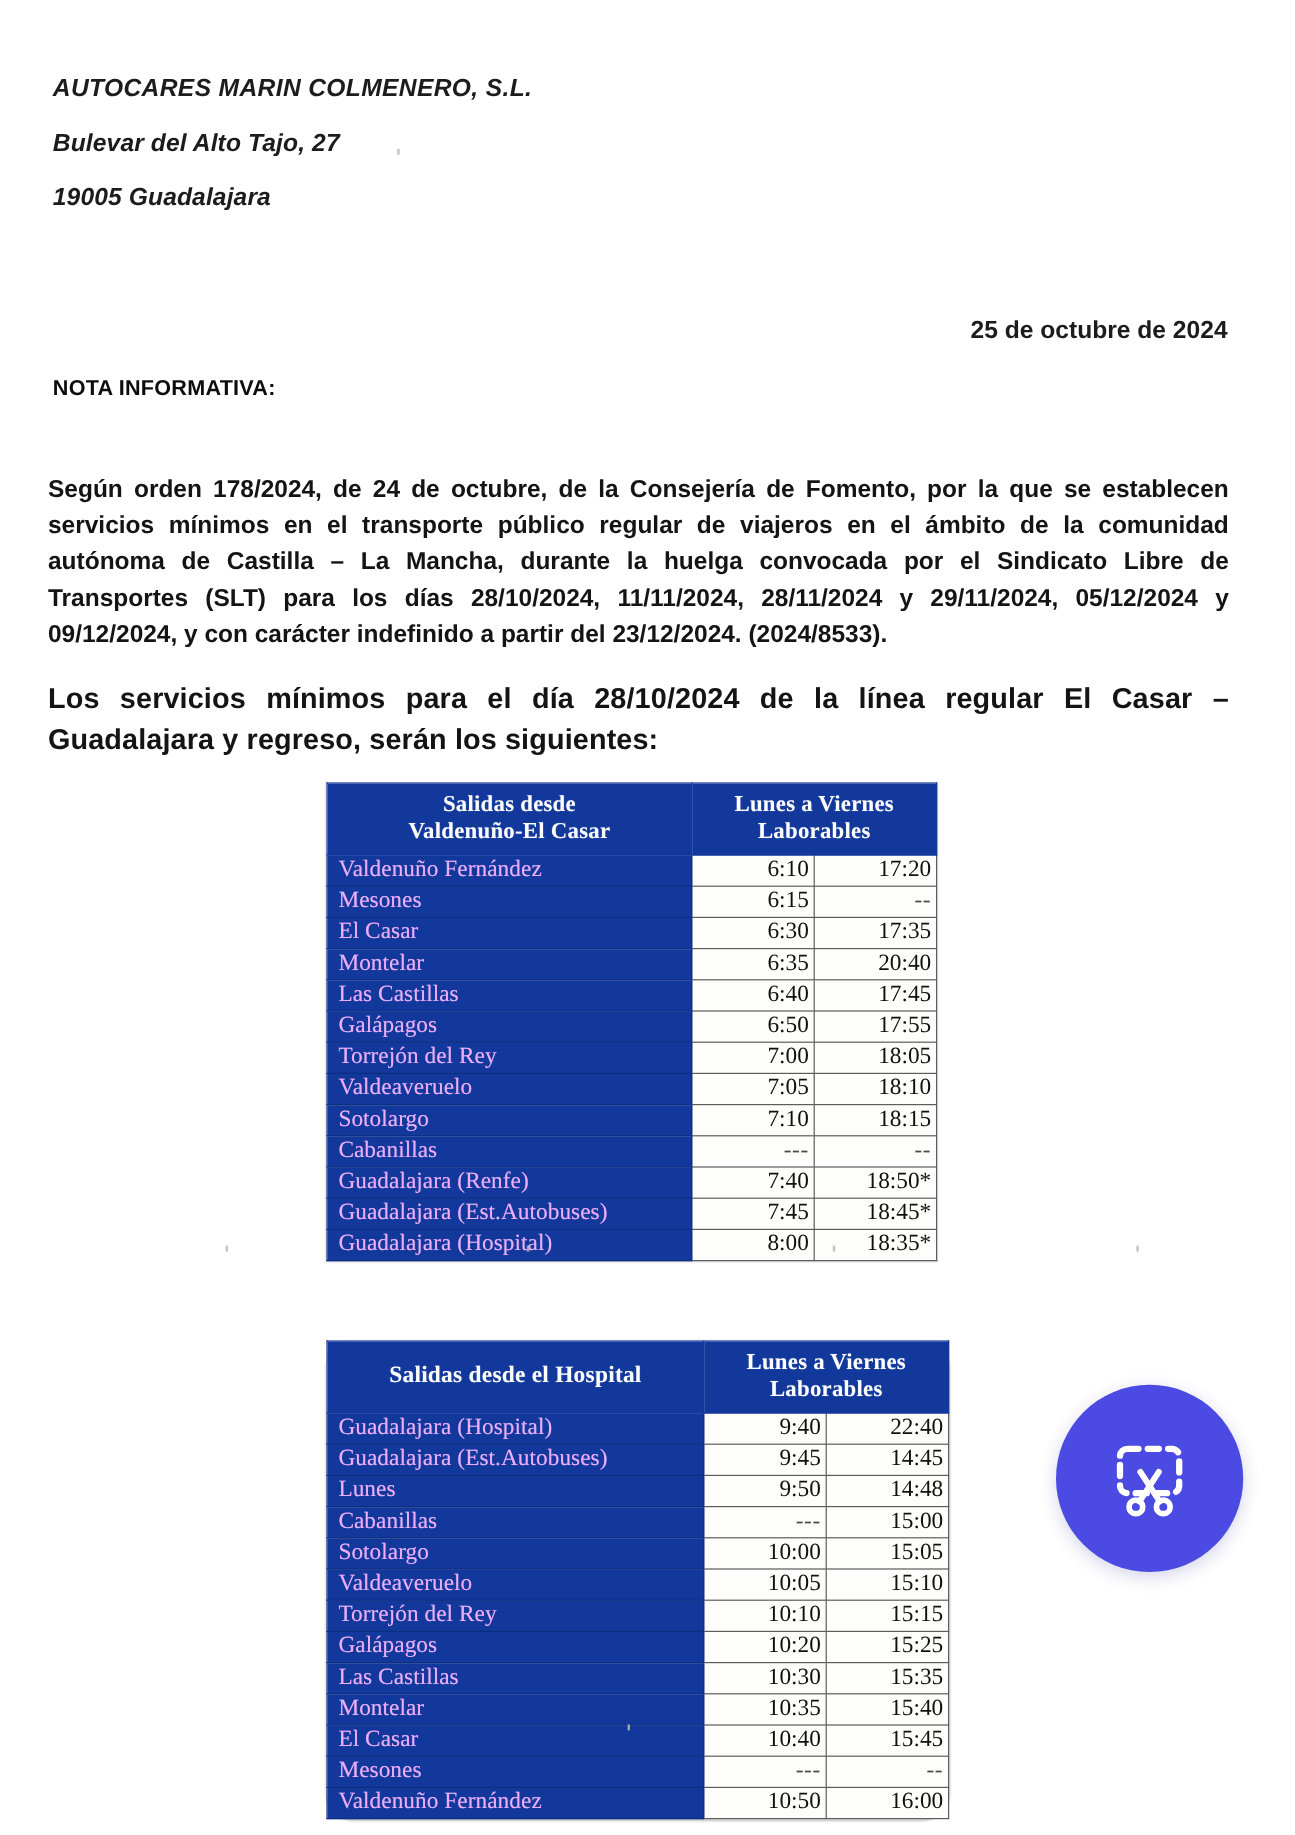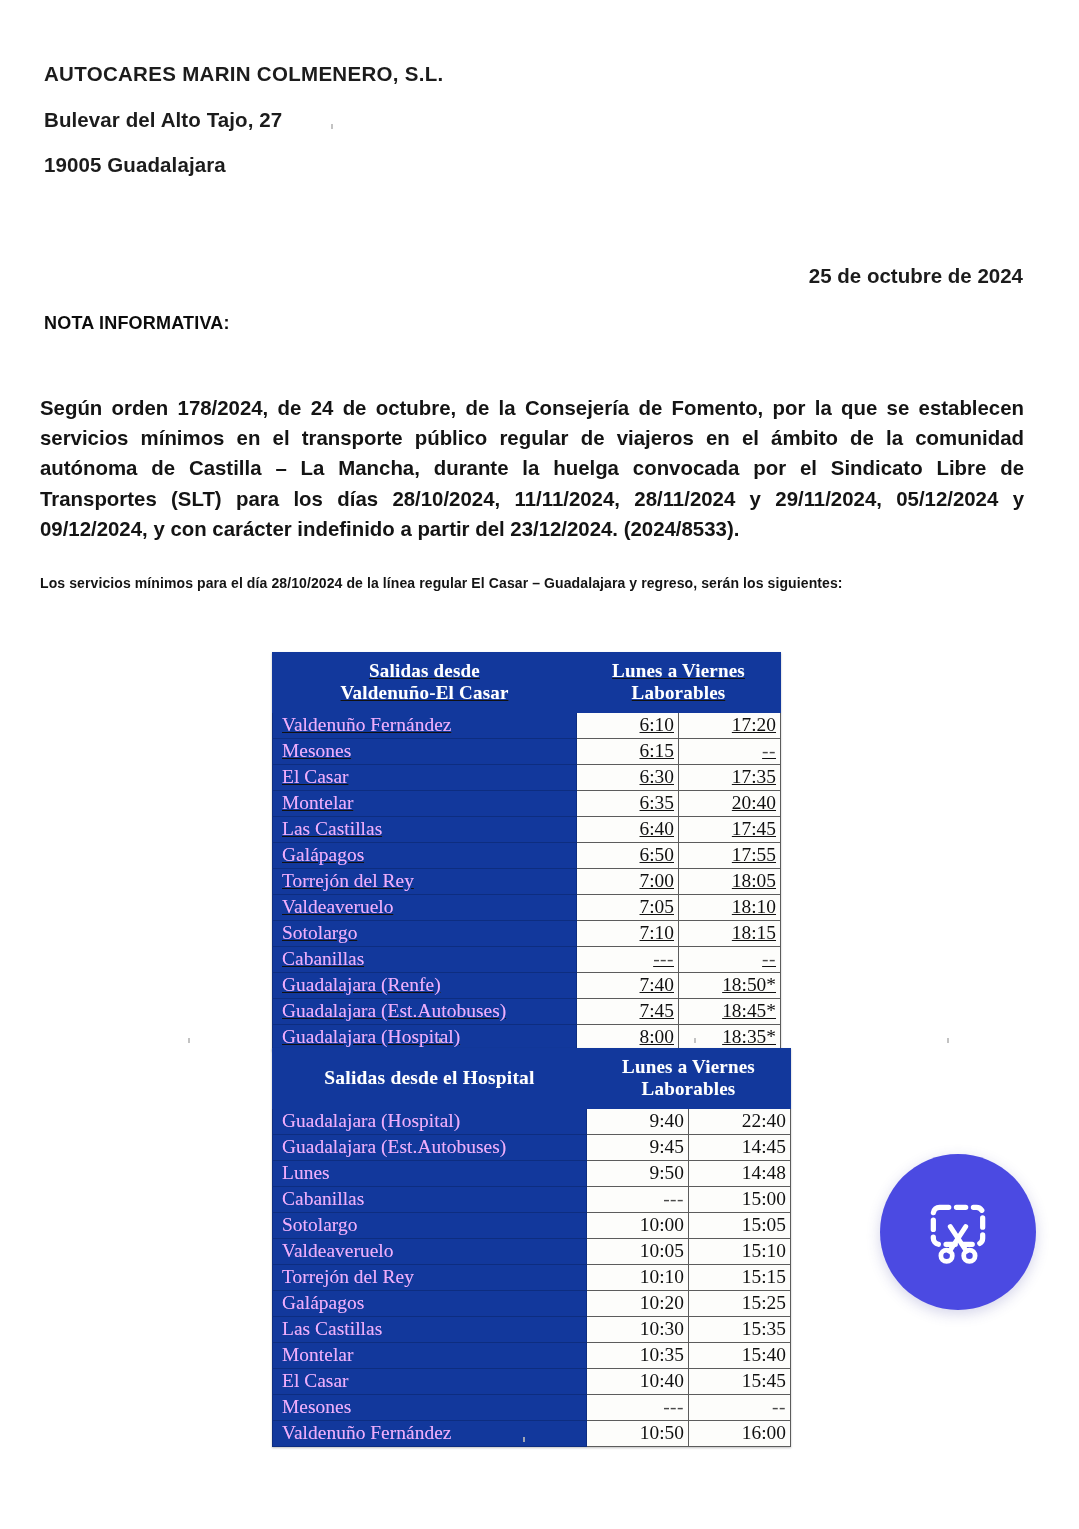--- a/index.html
+++ b/index.html
@@ -18,20 +18,21 @@
     background: #ffffff;
     overflow: hidden;
   }
 
   
   .letterhead {
     position: absolute;
     left: 44px;
     top: 64px;
     width: 760px;
+    font-style: italic;
   }
   .letterhead .lh-line {
     font-size: 20.5px;
     font-weight: 700;
     letter-spacing: 0.1px;
     color: #1c1c1c;
     line-height: 1.0;
     margin-bottom: 25px;
   }
   .letterhead .lh-line:first-child {
@@ -72,35 +73,35 @@
     font-size: 20.4px;
     line-height: 30.2px;
     text-align: justify;
     text-justify: inter-word;
     color: #141414;
     font-weight: 600;
   }
   p.para.bold-stmt {
     margin-top: 22px;
     font-weight: 800;
-    font-size: 14px;
+    font-size: 24px;
     line-height: 34px;
     letter-spacing: 0.1px;
   }
 
   
   .sched-table {
     position: absolute;
     border-collapse: collapse;
     table-layout: fixed;
     font-family: "Liberation Serif", serif;
     box-shadow: 0 1px 2px rgba(0,0,0,0.25);
   }
-  #table-1 { left: 272px; top: 652px; width: 508px; text-decoration: underline; }
-  #table-2 { left: 272px; top: 1048px; width: 518px; }
+  #table-1 { left: 272px; top: 652px; width: 508px; }
+  #table-2 { left: 272px; top: 1117px; width: 518px; border-radius: 23px; }
 
   .sched-table th.head-name,
   .sched-table th.head-days {
     background: #12389c;
     color: #ffffff;
     font-weight: 700;
     text-align: center;
     font-size: 19px;
     line-height: 1.14;
     padding: 7px 4px 9px 4px;

